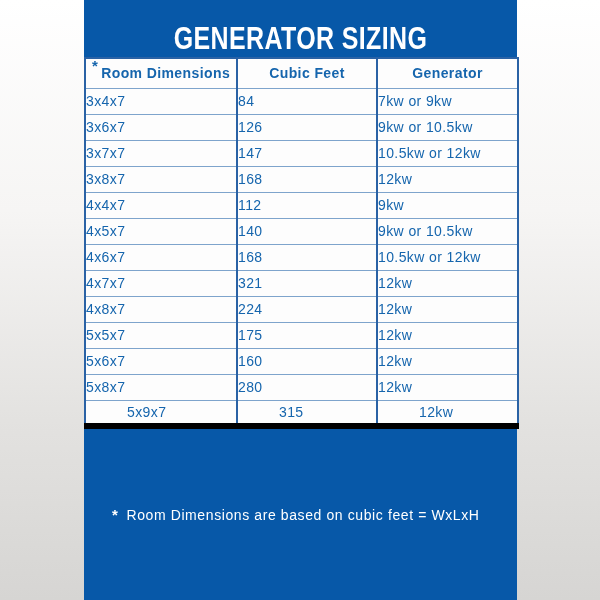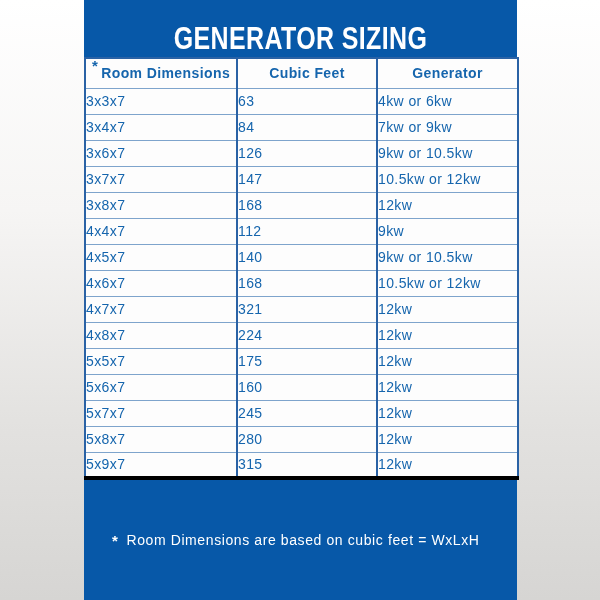--- a/index.html
+++ b/index.html
@@ -25,21 +25,21 @@
   table.sizing th, table.sizing td {
     color:#1565ad; vertical-align:middle;
     letter-spacing:0.4px;
     border-top:1px solid #7ea4cc; border-bottom:1px solid #7ea4cc;
     border-left:2px solid #2a62a5; border-right:2px solid #2a62a5;
     background:#fdfdfd;
     overflow:hidden; white-space:nowrap;
   }
   table.sizing th { font-size:14px; font-weight:bold; height:30px; border-top:2px solid #2a62a5; }
   table.sizing td { font-size:14px; height:26px; }
-  table.sizing tr:last-child td { border-bottom:4px solid #000000; }
+  table.sizing tr:last-child td { border-bottom:6px solid #000000;padding-left:41px; }
   .hdr-asterisk {
     font-weight:bold; font-size:15px; vertical-align:super; line-height:0;
     position:relative; top:-2px; margin-right:3px;
   }
   .footer-band {
     flex:1; display:flex; align-items:center; padding-left:28px;
     color:#ffffff; font-size:14px; letter-spacing:0.6px;
   }
   .footer-marker { font-weight:bold; margin-right:8px; font-size:15px; }
 </style>
@@ -60,25 +60,20 @@
     <thead>
       <tr>
         <th>
           <span class="hdr-asterisk">*</span><span>Room Dimensions</span>
         </th>
         <th>Cubic Feet</th>
         <th>Generator</th>
       </tr>
     </thead>
     <tbody>
-        <tr>
-          <td>3x3x7</td>
-          <td>63</td>
-          <td>4kw or 6kw</td>
-        </tr>
         <tr>
           <td>3x4x7</td>
           <td>84</td>
           <td>7kw or 9kw</td>
         </tr>
         <tr>
           <td>3x6x7</td>
           <td>126</td>
           <td>9kw or 10.5kw</td>
         </tr>
@@ -121,25 +116,20 @@
           <td>5x5x7</td>
           <td>175</td>
           <td>12kw</td>
         </tr>
         <tr>
           <td>5x6x7</td>
           <td>160</td>
           <td>12kw</td>
         </tr>
         <tr>
-          <td>5x7x7</td>
-          <td>245</td>
-          <td>12kw</td>
-        </tr>
-        <tr>
           <td>5x8x7</td>
           <td>280</td>
           <td>12kw</td>
         </tr>
         <tr>
           <td>5x9x7</td>
           <td>315</td>
           <td>12kw</td>
         </tr>
       </tbody>

